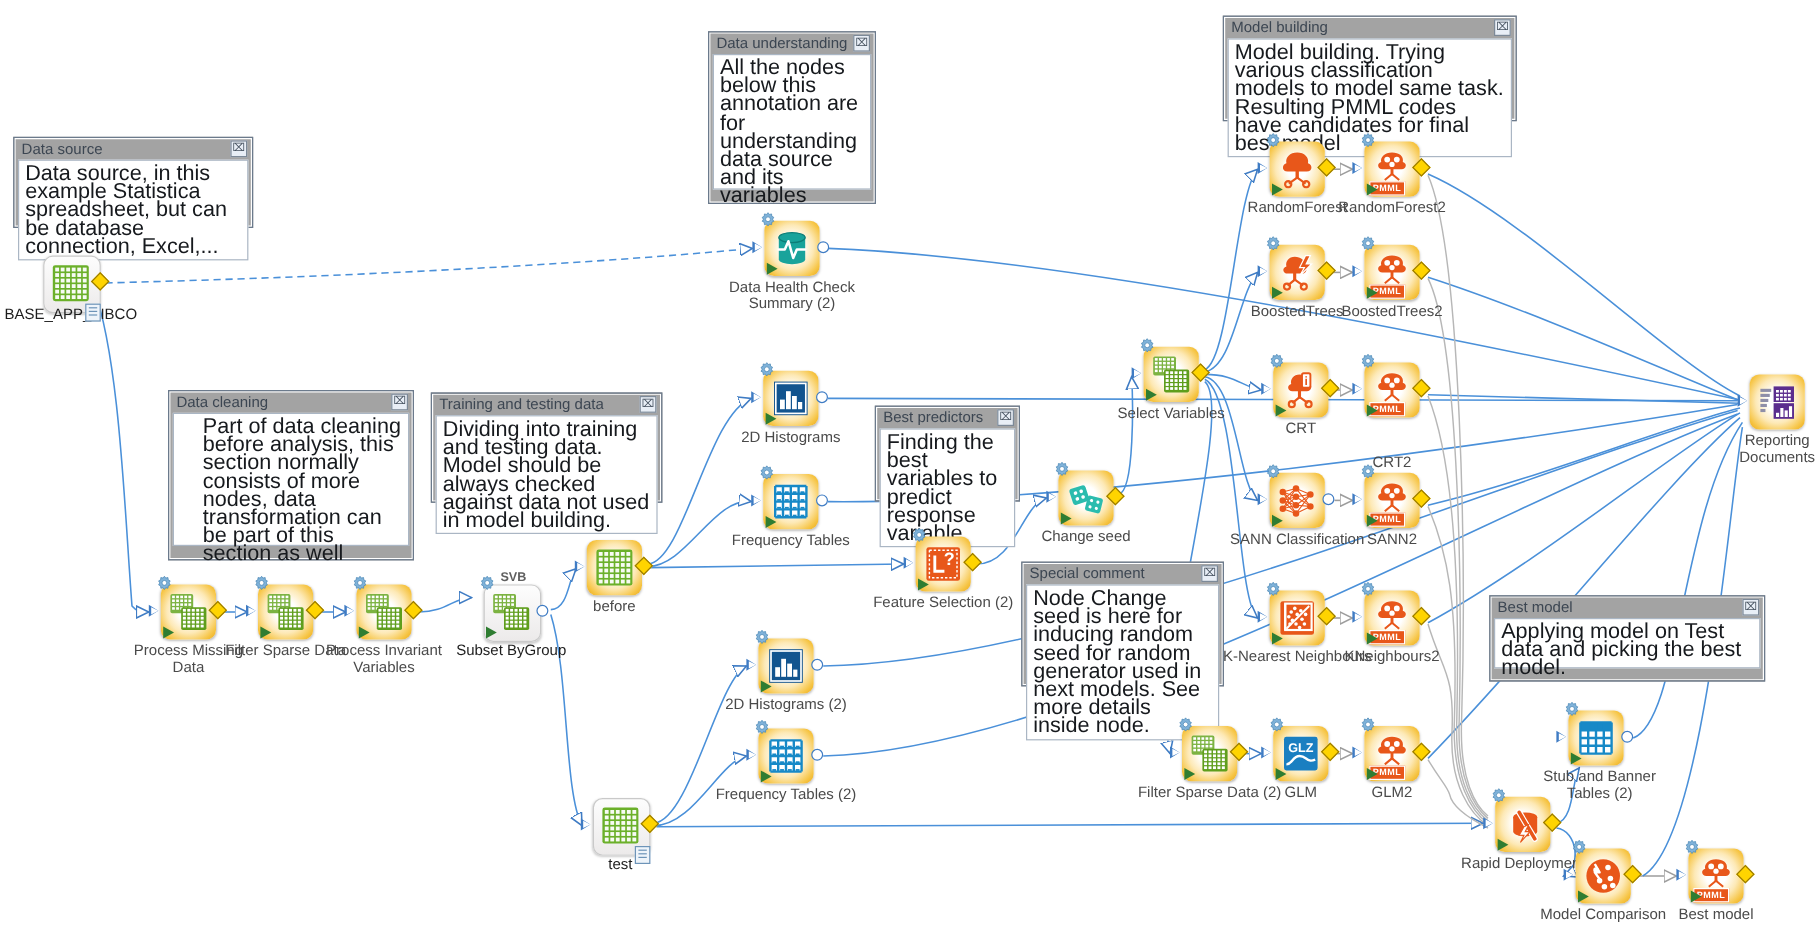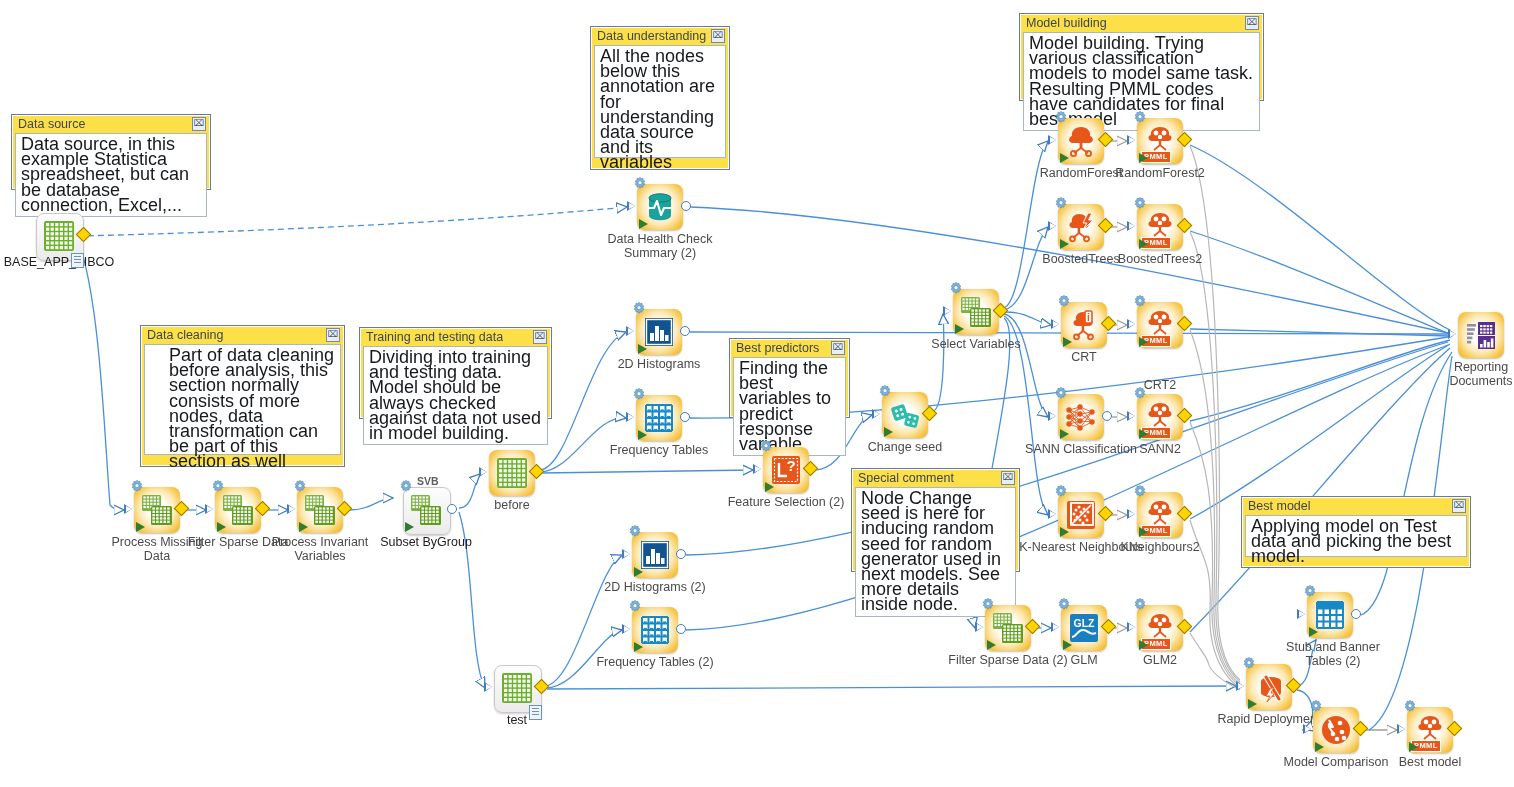--- a/index.html
+++ b/index.html
@@ -2,21 +2,21 @@
 <html><head>
 <meta charset="utf-8">
 <title>Workflow Canvas</title>
 <style>
   html,body{margin:0;padding:0;background:#ffffff;}
   #canvas{position:relative;width:1514px;height:787px;background:#ffffff;overflow:hidden;
           font-family:"Liberation Sans", sans-serif;}
   svg.edges{position:absolute;left:0;top:0;width:1514px;height:787px;pointer-events:none;}
 
   
-  .anno{position:absolute;border:1px solid #6b7a8c;background:#fde047;box-sizing:border-box;
+  .anno{position:absolute;border:1px solid #6b7a8c;background:#a3a3a3;box-sizing:border-box;
         box-shadow:0 0 0 1px #ffffff inset;}
   .anno .hdr{display:flex;align-items:center;justify-content:space-between;
         padding:2px 4px 2px 6px;font-size:12.5px;color:#3c4652;}
   .anno .hdr .t{white-space:nowrap;overflow:hidden;}
   .anno .closeb{width:12px;height:12px;border:1px solid #7c8998;background:#e8eef6;
         font-size:9px;line-height:10px;text-align:center;color:#44505e;flex:0 0 auto;}
   .anno .body{background:#ffffff;border:1px solid #aab6c4;margin:0 3px 3px 3px;
         padding:3px 5px;font-size:18px;line-height:15.2px;color:#16191d;
         box-sizing:border-box;}
 

